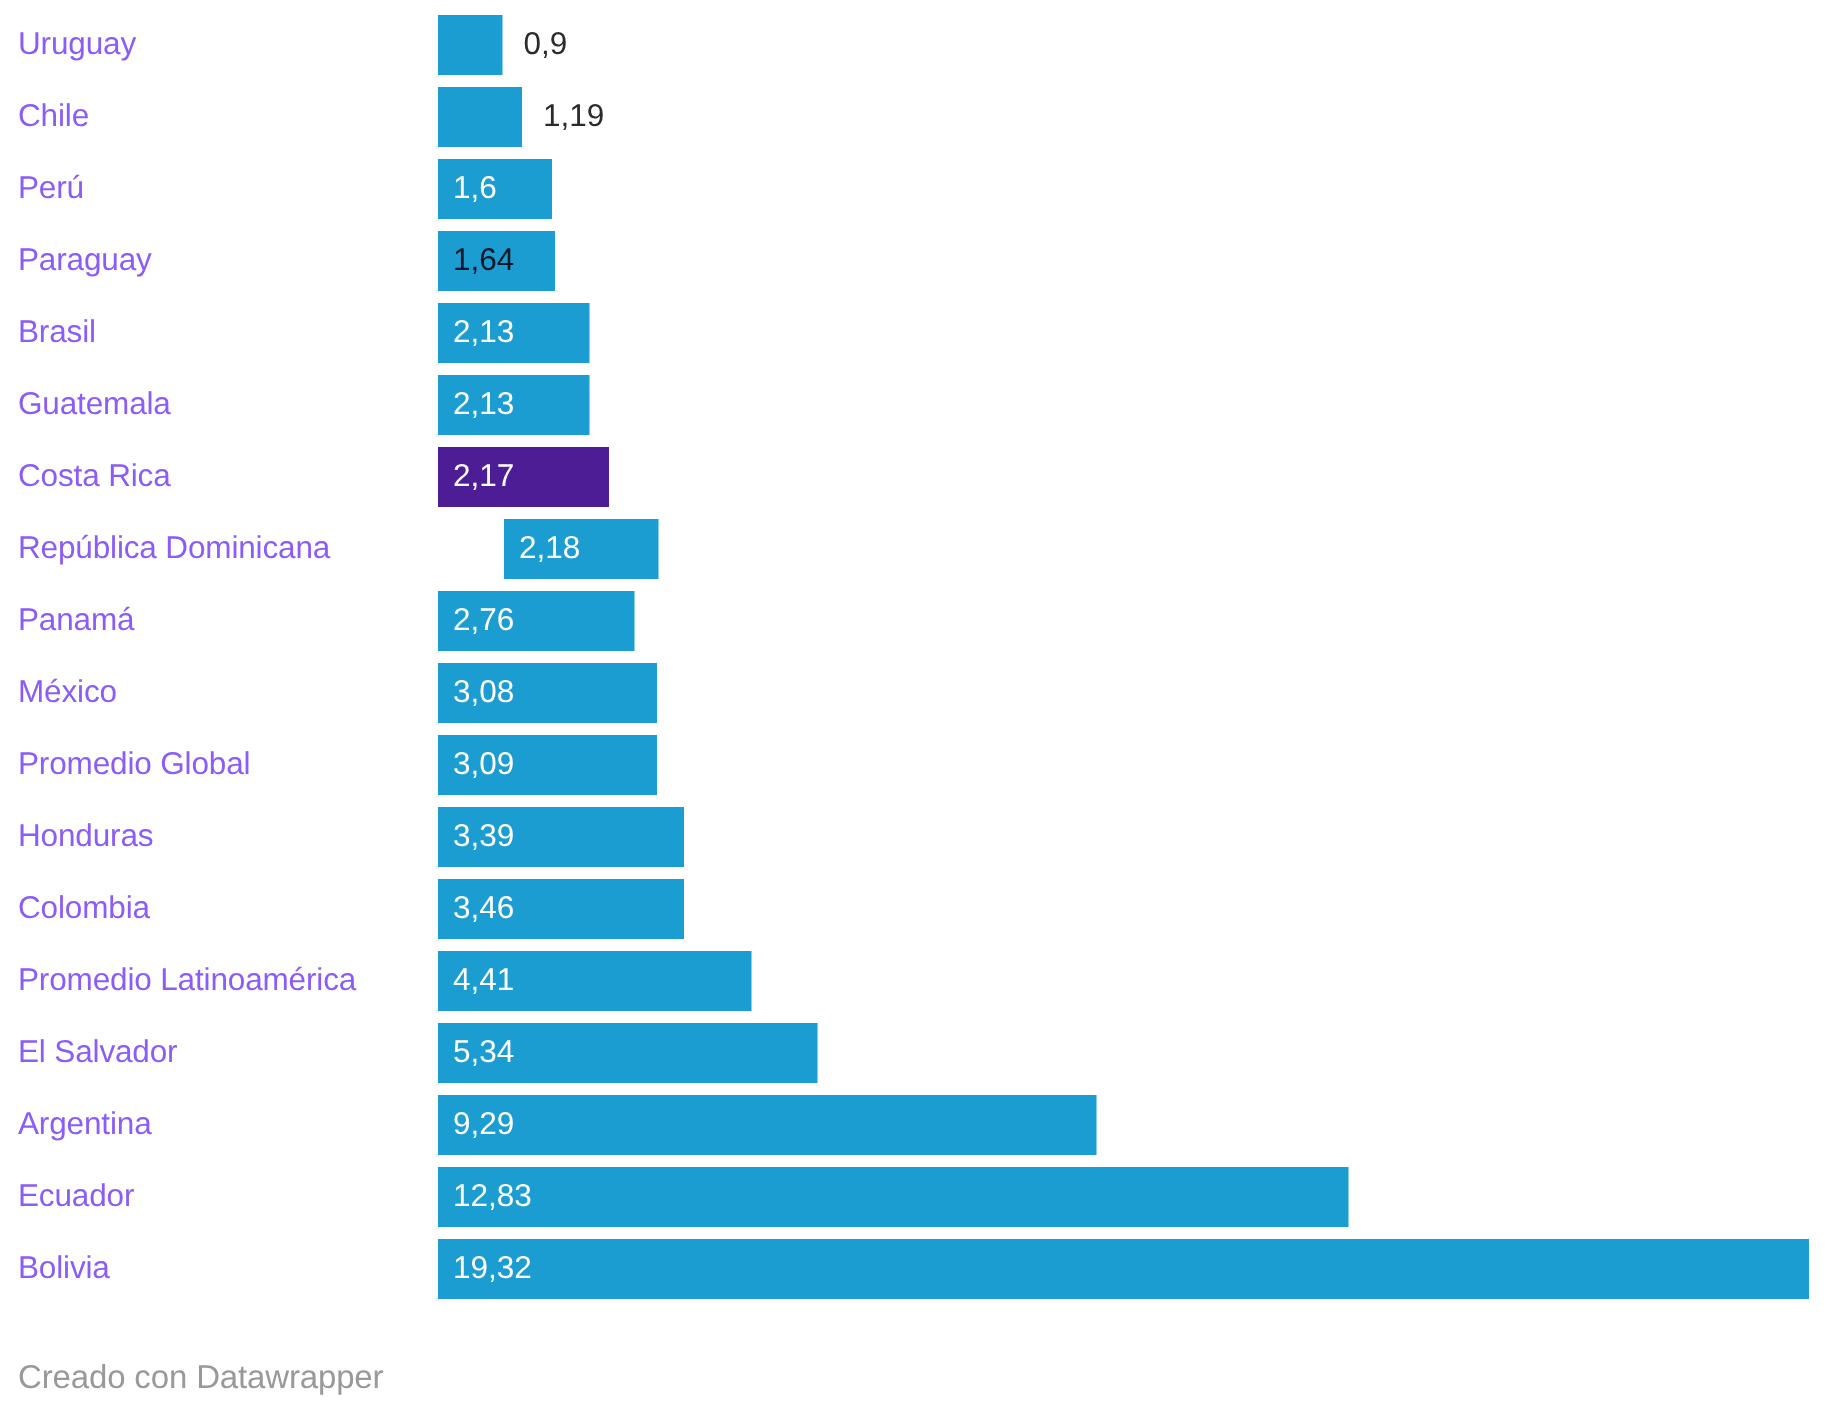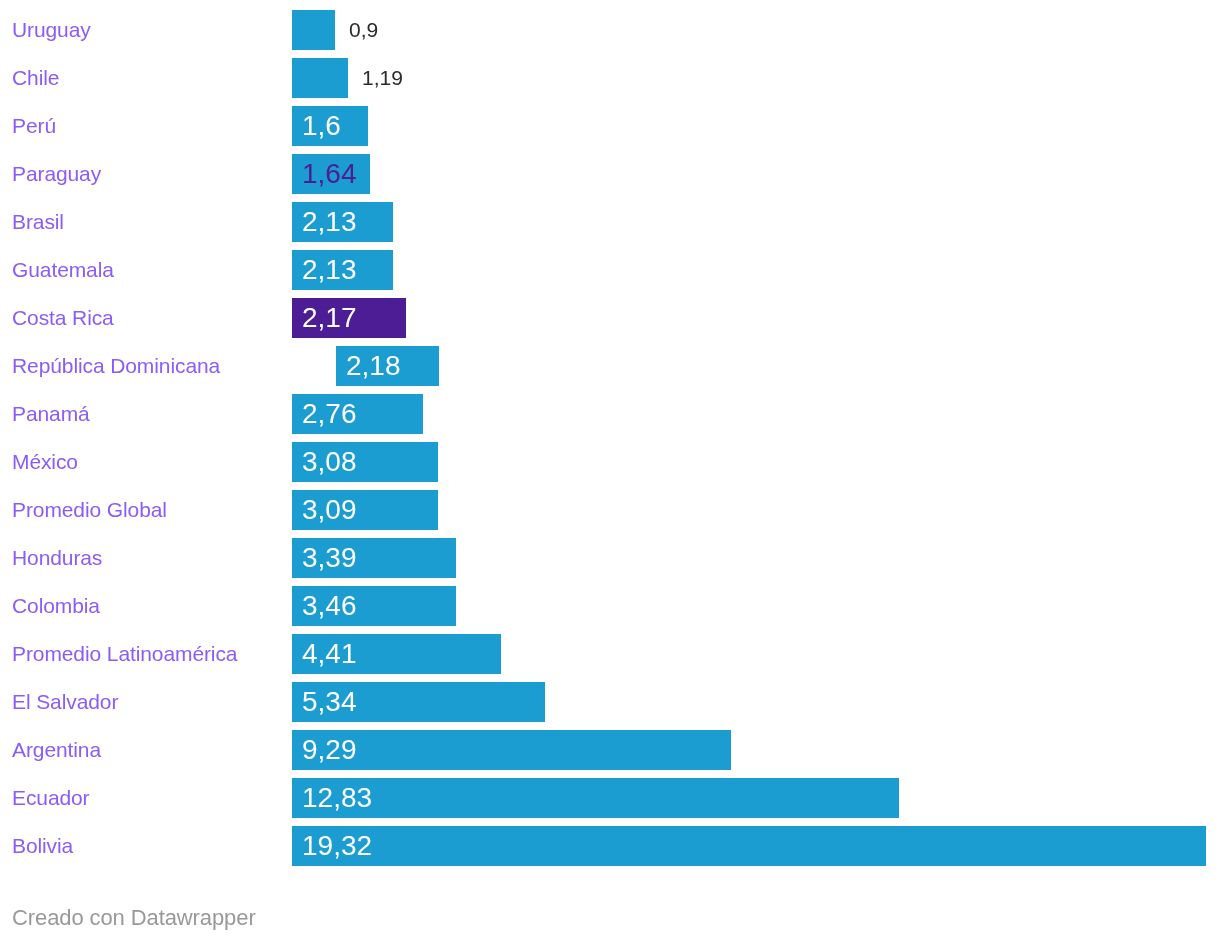--- a/index.html
+++ b/index.html
@@ -56,21 +56,21 @@
     top: 0;
     height: 40px;
     background: #1b9dd1;
   }
   .bar-value-in {
     position: absolute;
     top: 0;
     left: 10px;
     height: 40px;
     line-height: 40px;
-    font-size: 28px;
+    font-size: 21px;
     color: #ffffff;
     white-space: nowrap;
   }
   .bar-value-out {
     position: absolute;
     top: 0;
     height: 40px;
     line-height: 40px;
     font-size: 21px;
     color: #2b2b2b;
@@ -109,21 +109,21 @@
         <div class="bar-track">
           <div class="bar" style="width: 76px; background: rgb(27, 157, 209);">
             <div class="bar-value-in" style="color: rgb(255, 255, 255);">1,6</div>
           </div>
         </div>
       </div>
       <div class="row">
         <div class="row-label">Paraguay</div>
         <div class="bar-track">
           <div class="bar" style="width: 78px; background: rgb(27, 157, 209);">
-            <div class="bar-value-in" style="color: #4c1d95;">1,64</div>
+            <div class="bar-value-in" style="color: #0f172a;">1,64</div>
           </div>
         </div>
       </div>
       <div class="row">
         <div class="row-label">Brasil</div>
         <div class="bar-track">
           <div class="bar" style="width: 101px; background: rgb(27, 157, 209);">
             <div class="bar-value-in" style="color: rgb(255, 255, 255);">2,13</div>
           </div>
         </div>

